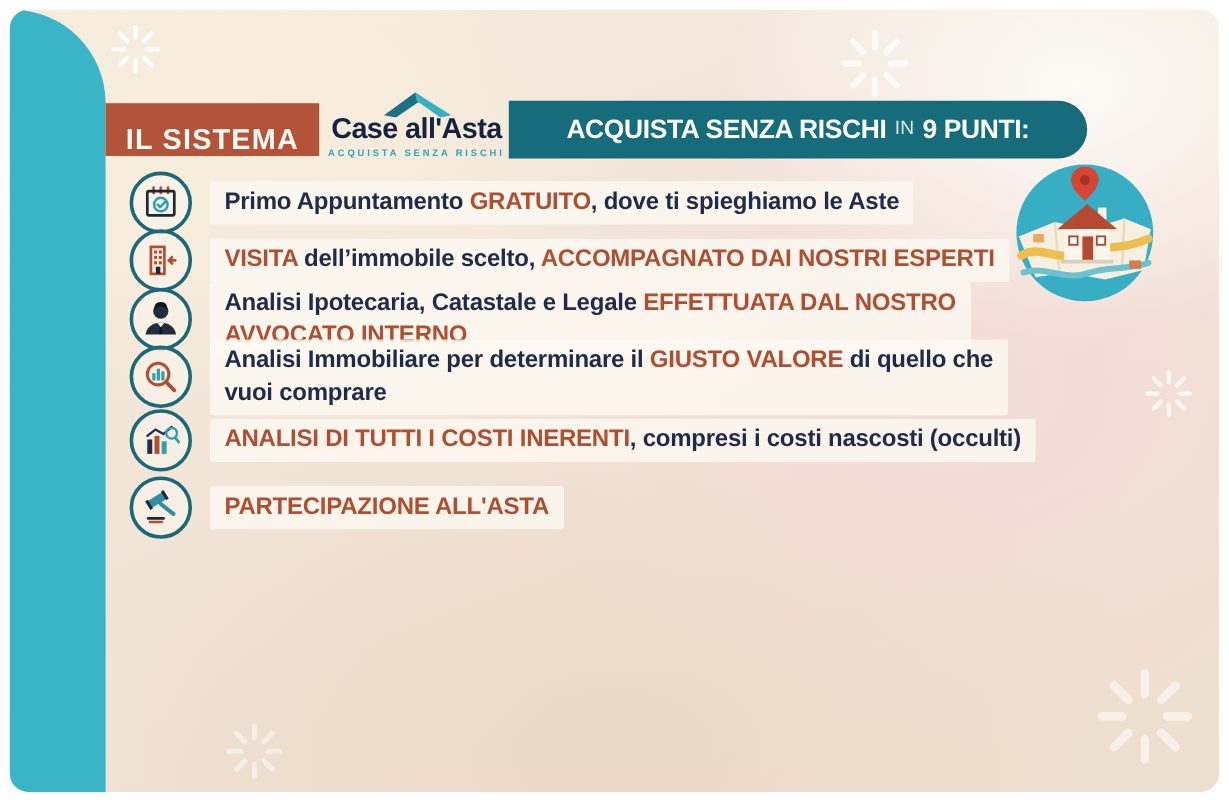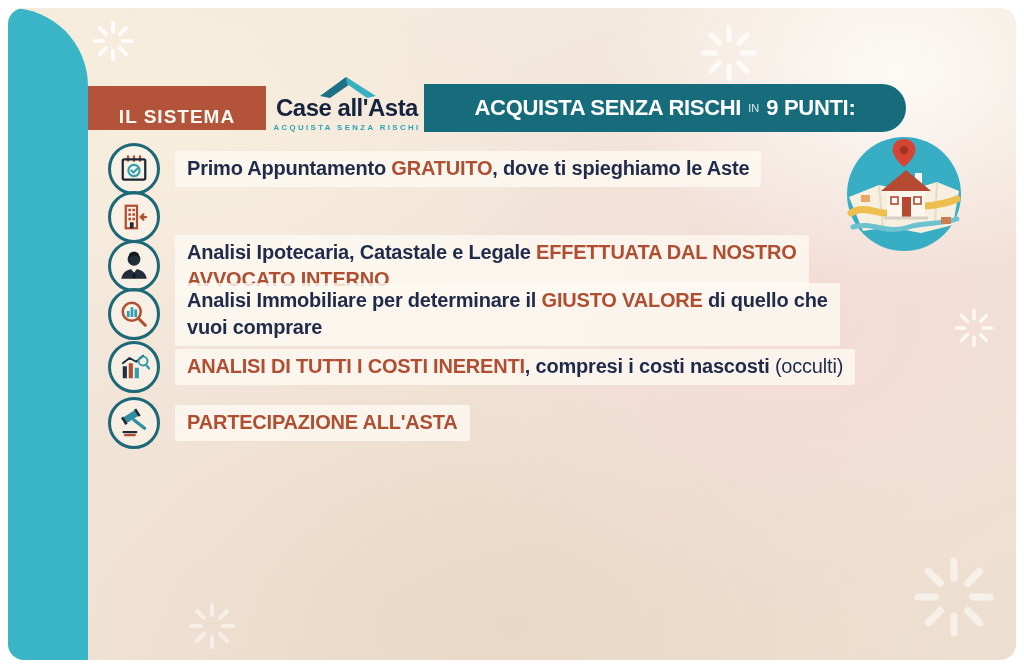--- a/index.html
+++ b/index.html
@@ -21,32 +21,32 @@
   .accent-bar{
     position:absolute;left:0;top:0;width:80px;height:652px;
     background:#3ab5c8;border-top-right-radius:78px;
   }
   .sparkle{position:absolute;}
   
   .system-box{
     position:absolute;left:80px;top:78px;width:178px;height:44px;
     background:#b2533a;display:flex;align-items:center;justify-content:center;
   }
-  .system-box span{color:#fdf8f2;font-weight:bold;font-size:19px;letter-spacing:1px;margin-top:17px;}
+  .system-box span{color:#fdf8f2;font-weight:bold;font-size:24px;letter-spacing:1px;margin-top:17px;}
   .brand{position:absolute;left:260px;top:66px;width:158px;text-align:center;}
   .brand .roof{display:block;margin:0 auto -2px auto;}
   .brand-name{font-size:24px;font-weight:bold;color:#15233f;letter-spacing:-.5px;line-height:1;}
   .brand-tagline{font-size:7.8px;font-weight:bold;color:#2ba4b4;letter-spacing:2.4px;margin-top:3px;}
   .banner{
     position:absolute;left:416px;top:76px;width:482px;height:48px;
     background:#176c7c;border-top-right-radius:26px;border-bottom-right-radius:26px;
     display:flex;align-items:center;justify-content:center;white-space:nowrap;
   }
   .banner .big{color:#fff;font-weight:bold;font-size:22px;letter-spacing:-.3px;}
-  .banner .small{color:#d7e9ec;font-weight:normal;font-size:11px;margin:0 7px;}
+  .banner .small{color:#d7e9ec;font-weight:normal;font-size:16px;margin:0 7px;}
   
   .map-ill{position:absolute;left:835px;top:125px;}
   
   .points{position:absolute;left:100px;top:0;width:880px;height:652px;}
   .point-row{position:absolute;display:flex;align-items:center;gap:15px;height:56px;}
   .point-row:nth-child(1){top:133px;}
   .point-row:nth-child(2){top:181px;}
   .point-row:nth-child(3){top:230px;}
   .point-row:nth-child(4){top:278px;}
   .point-row:nth-child(5){top:328px;height:62px;}
@@ -58,21 +58,21 @@
     flex:0 0 auto;width:52px;height:52px;border-radius:50%;
     border:3px solid #1c6877;background:rgba(251,246,238,.55);
     box-sizing:border-box;display:flex;align-items:center;justify-content:center;
   }
   .point-text{
     background:rgba(253,249,242,.82);padding:4px 12px 5px 12px;border-radius:2px;
     font-size:20px;line-height:27px;letter-spacing:-.2px;
   }
   .seg-n{color:#1f2b49;font-weight:bold;}
   .seg-h{color:#af4e31;font-weight:bold;}
-  .seg-l{color:#1f2b49;font-weight:normal;}
+  .seg-l{color:#1f2b49;font-weight:bold;}
 </style>
 </head>
 <body>
 
 <svg width="0" height="0" style="position:absolute" aria-hidden="true">
   <defs>
     <symbol id="sparkle" viewBox="0 0 48 48">
       <g stroke="#ffffff" stroke-width="4.2" stroke-linecap="round">
         <line x1="24" y1="3" x2="24" y2="13"></line>
         <line x1="24" y1="35" x2="24" y2="45"></line>
@@ -234,20 +234,21 @@
           </svg>
     </div>
     <div class="point-text"><span class="seg-n">Primo Appuntamento </span><span class="seg-h">GRATUITO</span><span class="seg-n">, dove ti spieghiamo le Aste</span></div>
   </div>
       <div class="point-row">
     <div class="icon-circle">
       <svg width="36" height="36">
             <use href="#building-visit-icon"></use>
           </svg>
     </div>
+    <div class="point-text"><span class="seg-h">VISITA</span><span class="seg-n"> dell’immobile scelto, </span><span class="seg-h">ACCOMPAGNATO DAI NOSTRI ESPERTI</span></div>
   </div>
       <div class="point-row">
     <div class="icon-circle">
       <svg width="36" height="36">
             <use href="#lawyer-icon"></use>
           </svg>
     </div>
     <div class="point-text"><span class="seg-n">Analisi Ipotecaria, Catastale e Legale </span><span class="seg-h">EFFETTUATA DAL NOSTRO</span><br><span class="seg-h">AVVOCATO INTERNO</span></div>
   </div>
       <div class="point-row">

